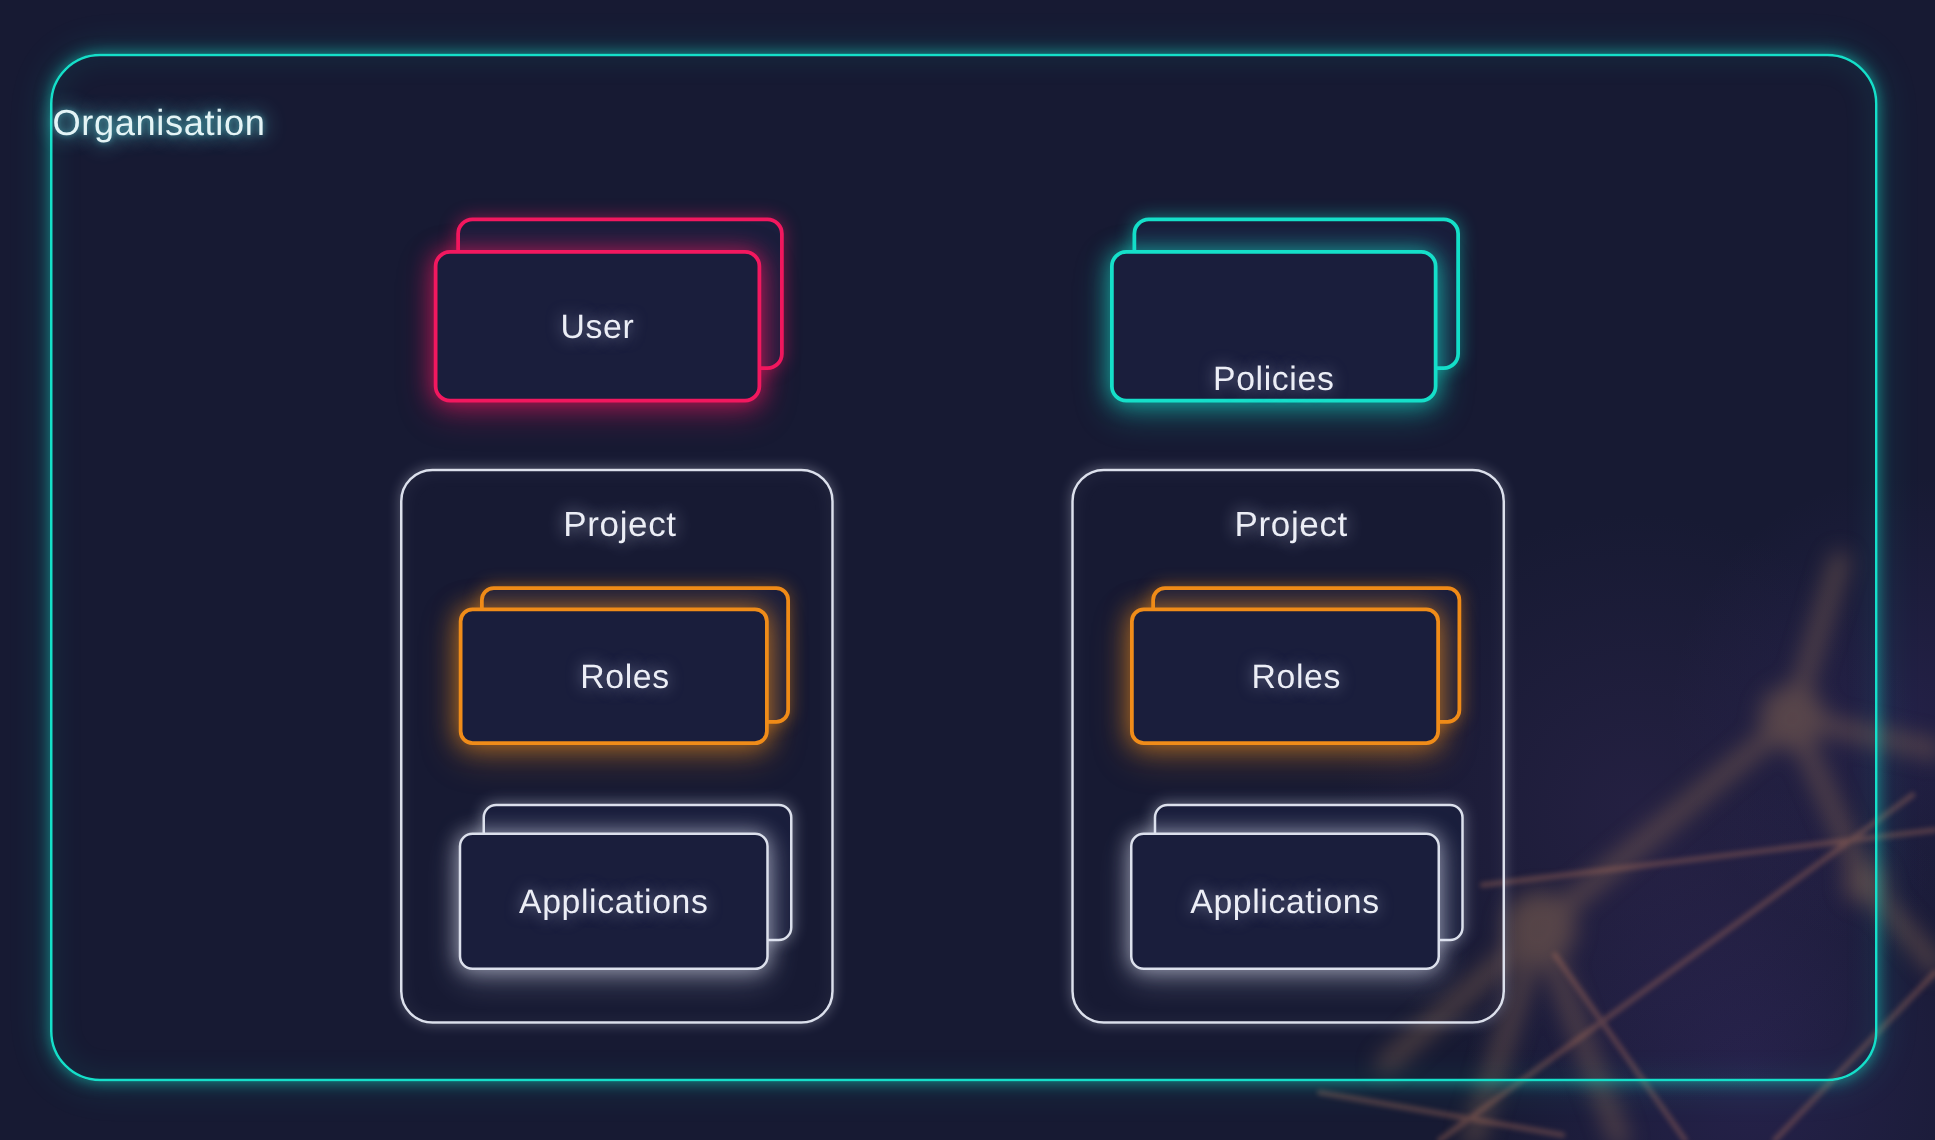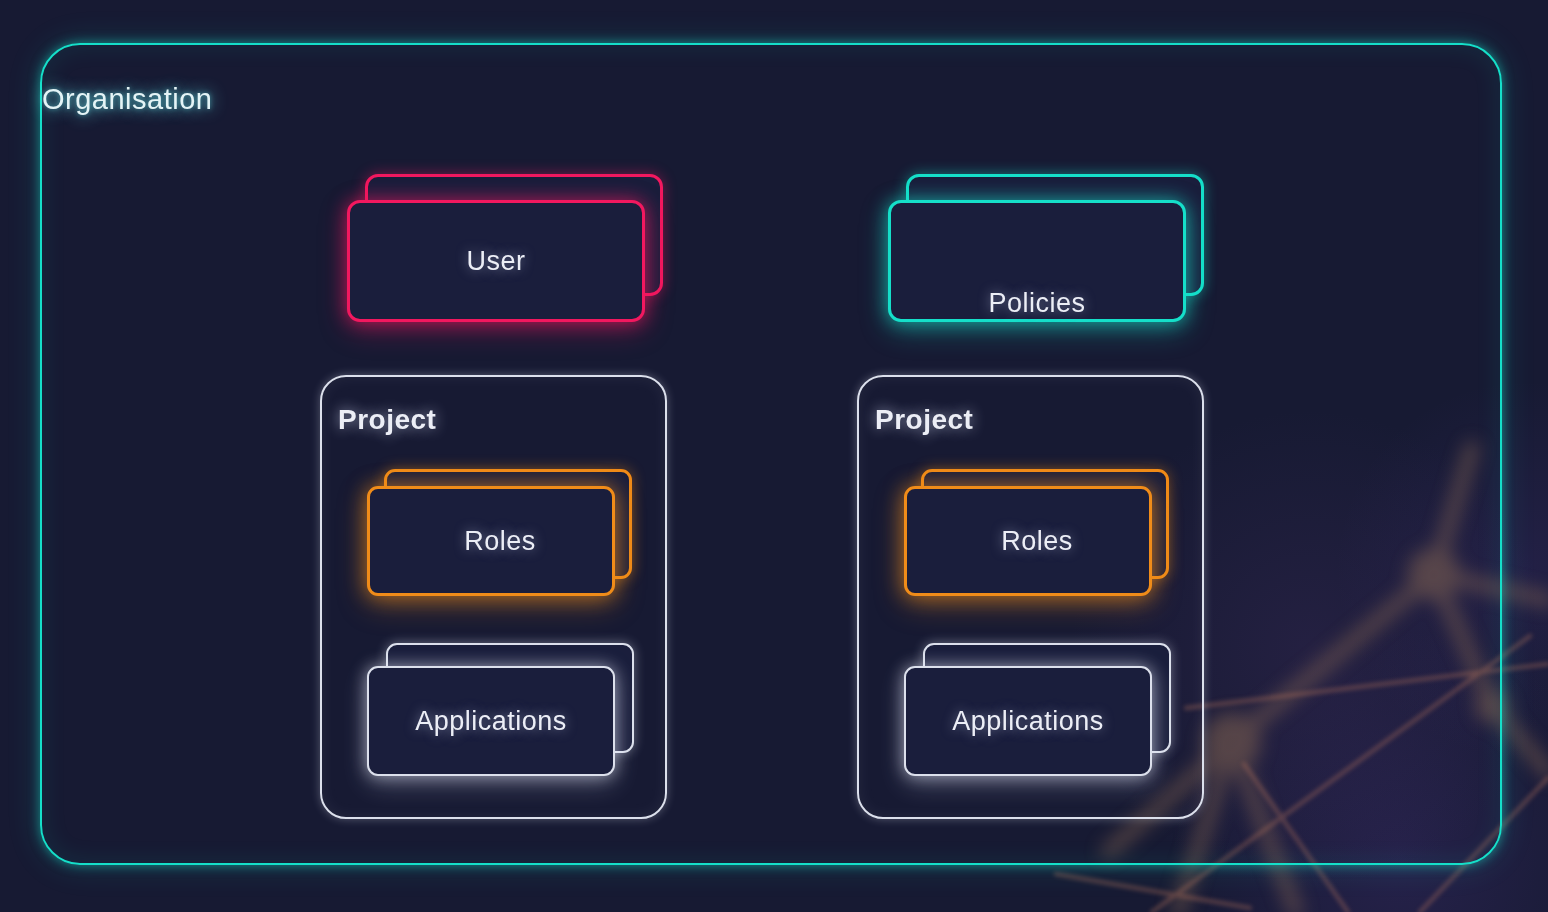--- a/index.html
+++ b/index.html
@@ -35,43 +35,43 @@
     border-radius:13px; box-sizing:border-box;
   }
   .card.front { display:flex; align-items:center; justify-content:center; }
   .card-label {
     font-size:27px; font-weight:300; letter-spacing:.5px;
     color:var(--label-text, #eceef6);
     text-shadow:0 0 12px rgba(222,230,255,.5);
   }
 
   
-  .stack.top-level .card { width:298px; height:122px; }
+  .stack.top-level .card { width:262px; height:122px; }
   .stack.top-level .back  { left:18px; top:0; }
   .stack.top-level .front { left:0; top:26px; }
 
   .stack.pink .card { border:3px solid var(--user-accent, #f2185f); }
   .stack.pink .back  { box-shadow:0 0 14px rgba(242,24,95,.45); }
   .stack.pink .front { box-shadow:0 0 18px rgba(242,24,95,.60), 0 8px 28px rgba(242,24,95,.35); }
 
   .stack.teal .card { border:3px solid var(--policies-accent, #15dfc9); }
   .stack.teal .back  { box-shadow:0 0 14px rgba(21,223,201,.45); }
   .stack.teal .front { box-shadow:0 0 18px rgba(21,223,201,.60), 0 8px 28px rgba(21,223,201,.35);align-items:flex-end; }
 
   
   .project {
     position:absolute; top:330px; width:343px; height:440px;
     border:2px solid var(--neutral-border, #dce0ec); border-radius:26px;
     box-shadow:0 0 10px rgba(226,231,246,.32), inset 0 0 16px rgba(226,231,246,.07);
   }
   .project.p1 { left:278px; }
   .project.p2 { left:815px; }
   .project-title {
-    position:absolute; top:27px; left:16px; right:0; 
-    font-size:28px; font-weight:700; letter-spacing:.5px;
+    position:absolute; top:27px; left:5px; right:0; text-align:center;
+    font-size:28px; font-weight:400; letter-spacing:.5px;
     color:#eceef6; text-shadow:0 0 14px rgba(222,230,255,.65);
   }
 
   
   .stack.inner { left:45px; width:266px; height:130px; }
   .stack.inner .card { width:248px; height:110px; border-radius:11px; }
   .stack.roles { top:92px; }
   .stack.roles .back  { left:17px; top:0; }
   .stack.roles .front { left:0; top:17px; }
   .stack.apps  { top:266px;padding-left:15px; }

